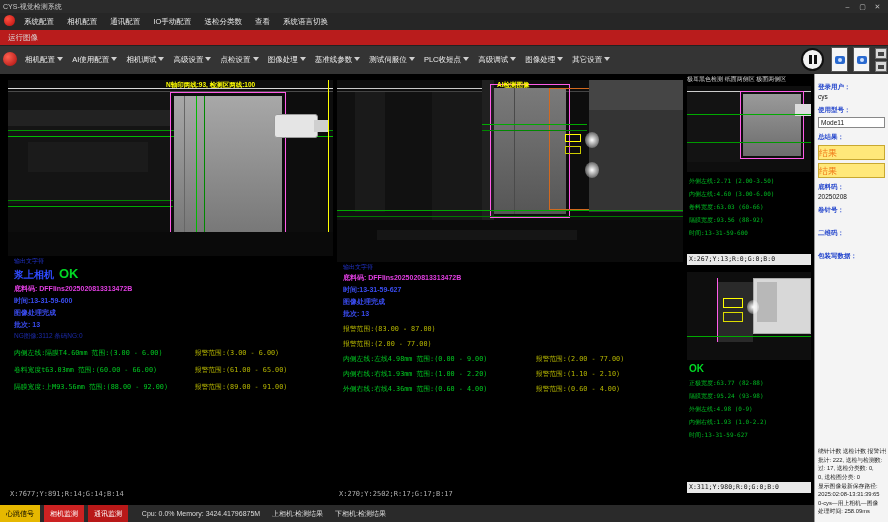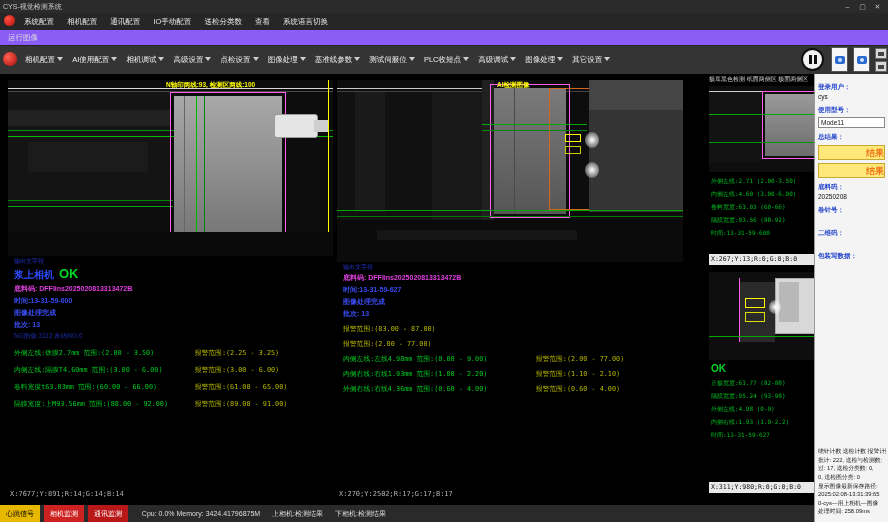--- a/index.html
+++ b/index.html
@@ -6,21 +6,21 @@
   html,body{background:#666}
   .window{position:relative;width:888px;height:522px;background:#000;overflow:hidden;
     font-family:"Liberation Sans","DejaVu Sans",sans-serif;cursor:default}
   
   .titlebar{position:absolute;top:0;left:0;right:0;height:13px;background:#2b2b2b;display:flex;align-items:center;padding:0 3px;font-size:7px;color:#c8c8c8}
   .titlebar .title{flex:1;white-space:nowrap;overflow:hidden}
   .winctrl{width:15px;text-align:center;color:#bbb;font-size:7px;line-height:13px}
   .menubar{position:absolute;top:13px;left:0;right:0;height:17px;background:#262626;color:#e6e6e6;font-size:7.5px;line-height:17px;padding-left:4px;white-space:nowrap}
   .logo{display:inline-block;width:11px;height:11px;border-radius:50%;background:radial-gradient(circle at 35% 35%,#ff5040,#b80d0d);vertical-align:-2px;margin-right:7px}
   .menu-item{margin-right:11px}
-  .tabbar{position:absolute;top:30px;left:0;right:0;height:16px;background:#8b5cf6;border-bottom:1px solid #222;font-size:7.5px;color:#ddd;line-height:16px;padding-left:8px}
+  .tabbar{position:absolute;top:30px;left:0;right:0;height:16px;background:#b91c1c;border-bottom:1px solid #222;font-size:7.5px;color:#ddd;line-height:16px;padding-left:8px}
   .toolbar{position:absolute;top:46px;left:0;right:0;height:28px;background:#343434;color:#eee;font-size:7.5px;line-height:28px;padding-left:3px;white-space:nowrap}
   .tool-logo{display:inline-block;width:14px;height:14px;border-radius:50%;background:radial-gradient(circle at 35% 35%,#ff6050,#a80c0c);vertical-align:-4px;margin-right:6px}
   .tool-item{margin-right:7px}
   .arrow{display:inline-block;width:0;height:0;border-left:3px solid transparent;border-right:3px solid transparent;border-top:4px solid #cfcfcf;margin-left:2px;vertical-align:1px}
   .tool-right{position:absolute;right:1px;top:1px;height:26px;white-space:nowrap}
   .pause-btn{display:inline-block;position:relative;width:23px;height:23px;border-radius:50%;background:#f2f2f2;border:2px solid #101010;vertical-align:top;margin:1px 5px 0 0}
   .pause-icon::before,.pause-icon::after{content:"";position:absolute;top:5px;width:3px;height:9px;background:#101010}
   .pause-icon::before{left:6px}.pause-icon::after{left:11px}
   .cam-btn{display:inline-block;position:relative;width:17px;height:25px;background:#f6f6f6;border:1px solid #555;vertical-align:top;margin-right:3px}
   .cam-icon{position:absolute;left:3px;top:8px;width:10px;height:8px;background:#2a6ad0;border-radius:2px}
@@ -46,38 +46,38 @@
   .barcode{color:#e23fe2;font-weight:bold;font-size:7px;margin:2px 0;white-space:nowrap}
   .time,.pstatus,.batch{color:#3a4cf0;font-weight:bold;font-size:7px;margin:2px 0}
   .ngline{color:#1b2aa8;font-size:6.5px;margin:2px 0 6px}
   .mrow{display:flex;font-family:"DejaVu Sans Mono",monospace;font-size:6.8px;white-space:nowrap}
   .view-left .mrow{margin:7px 0}
   .view-right .mrow{margin:5px 0}
   .mval{color:#00cc22;width:57%;overflow:hidden}
   .mwarn{color:#b9b900;overflow:hidden}
   .coords{position:absolute;bottom:2px;left:2px;color:#b0b0b0;font-size:7px;font-family:"DejaVu Sans Mono",monospace}
   
-  .thumbcol{position:absolute;left:709px;top:0;width:124px;height:333px}
+  .thumbcol{position:absolute;left:687px;top:0;width:124px;height:333px}
   .thumb-header{position:absolute;top:0;left:0;right:0;height:10px;line-height:10px;color:#cfcfcf;font-size:6px;white-space:nowrap;overflow:hidden}
   .timg{position:absolute;left:0;width:124px;background:#0e0e0e;overflow:hidden}
   .timg1{top:12px;height:86px}
   .timg2{top:198px;height:88px}
   .tlines{position:absolute;left:2px;right:0;overflow:hidden}
   .tlines1{top:100px;height:78px}
   .tlines2{top:288px;height:118px}
   .tline{color:#00bb22;font-size:6px;line-height:13px;font-family:"DejaVu Sans Mono",monospace;white-space:nowrap;overflow:hidden}
   .tok{color:#00d824;font-weight:bold;font-size:10px;line-height:14px}
   .tcoords{position:absolute;left:0;width:124px;height:11px;line-height:11px;background:#e8e8e8;color:#111;font-size:6.5px;padding-left:2px;font-family:"DejaVu Sans Mono",monospace}
   .tcoords1{top:180px}.tcoords2{top:408px}
   
   .sidebar{position:absolute;left:814px;top:74px;width:74px;height:448px;background:#f4f4f4;border-left:1px solid #999;padding:4px 3px;font-size:6.5px;color:#111;overflow:hidden}
   .sb-label{color:#2244cc;font-weight:bold;margin-top:5px;white-space:nowrap}
   .sb-value{color:#111;margin:1px 0 1px;min-height:8px}
   .model-box{border:1px solid #888;background:#fff;padding:1px 2px;margin:2px 0 2px;min-height:10px}
-  .result-box{background:#ffe87a;border:1px solid #c8a830;color:#f07818;font-weight:bold;font-size:9px;text-align:right;height:15px;line-height:14px;margin:3px 0}
+  .result-box{background:#ffe87a;border:1px solid #c8a830;color:#f07818;font-weight:normal;font-size:9px;text-align:left;height:15px;line-height:14px;margin:3px 0}
   .sb-stats{position:absolute;left:3px;right:2px;bottom:6px;font-size:5.8px;line-height:8.6px;color:#222}
   .sb-stats .stat-line{white-space:nowrap;overflow:hidden}
   
   .statusbar{position:absolute;left:0;top:505px;width:814px;height:17px;background:#2a2a2a;font-size:7px;line-height:17px;color:#ddd;white-space:nowrap;overflow:hidden}
   .chip{display:inline-block;padding:0 6px;height:17px;margin-right:2px;vertical-align:top}
   .chip-0{background:#e6b800;color:#000}
   .chip-1{background:#cc2222;color:#fff}
   .chip-2{background:#b81818;color:#fff}
   .sb-text{margin-left:10px}
 </style>
@@ -160,24 +160,20 @@
       <div class="info">
         <div class="note">输出文字符</div>
         <div class="cam-line">
           <span class="cam-name">浆上相机</span><span class="ok">OK</span>
         </div>
         <div class="barcode">底料码: DFFIins2025020813313472B</div>
         <div class="time">时间:13-31-59-600</div>
         <div class="pstatus">图像处理完成</div>
         <div class="batch">批次: 13</div>
         <div class="ngline">NG图像:3112 条码NG:0</div>
-        <div class="mrow">
-            <span class="mval">外侧左线:铁膜2.7mm 范围:(2.00 - 3.50)</span>
-            <span class="mwarn">报警范围:(2.25 - 3.25)</span>
-          </div>
         <div class="mrow">
             <span class="mval">内侧左线:隔膜T4.60mm 范围:(3.00 - 6.00)</span>
             <span class="mwarn">报警范围:(3.00 - 6.00)</span>
           </div>
         <div class="mrow">
             <span class="mval">卷料宽度t63.03mm 范围:(60.00 - 66.00)</span>
             <span class="mwarn">报警范围:(61.00 - 65.00)</span>
           </div>
         <div class="mrow">
             <span class="mval">隔膜宽度:上M93.56mm 范围:(88.00 - 92.00)</span>

